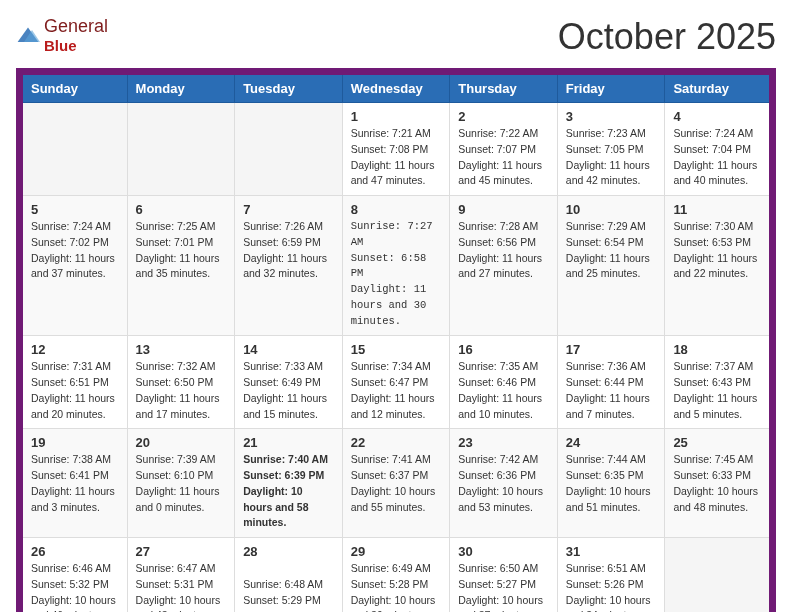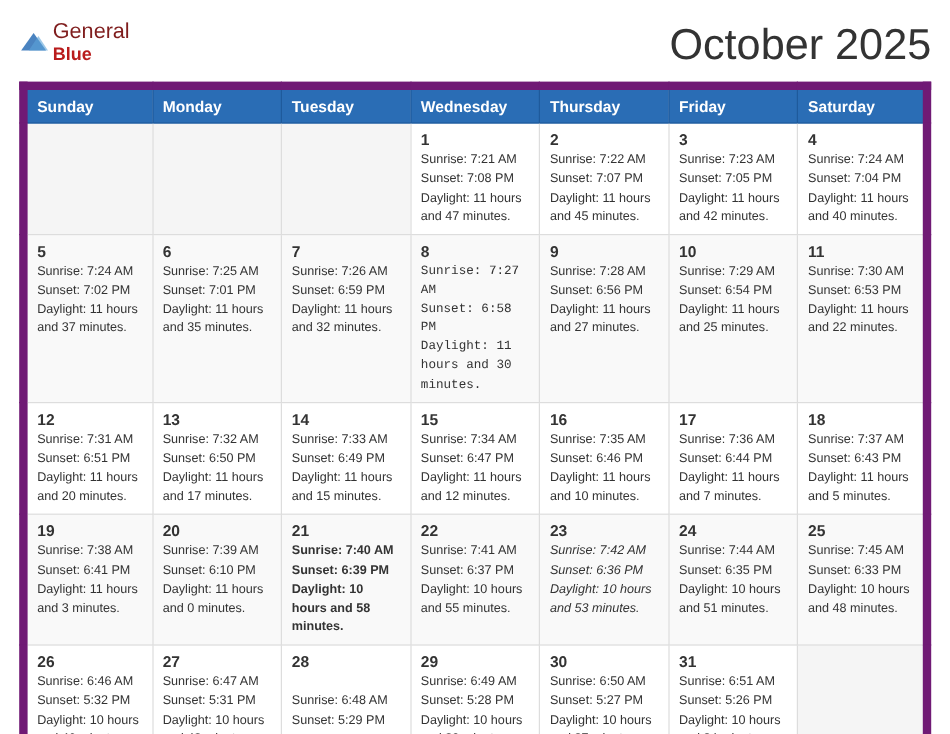--- a/index.html
+++ b/index.html
@@ -236,21 +236,21 @@
 Daylight: 10 hours and 58 minutes.</div>
         </td>
         <td>
           <span class="day-number">22</span>
           <div class="day-info" style="white-space: pre-line;">Sunrise: 7:41 AM
 Sunset: 6:37 PM
 Daylight: 10 hours and 55 minutes.</div>
         </td>
         <td>
           <span class="day-number">23</span>
-          <div class="day-info" style="white-space: pre-line; font-style: italic;">Sunrise: 7:42 AM
+          <div class="day-info" style="white-space: pre-line;">Sunrise: 7:42 AM
 Sunset: 6:36 PM
 Daylight: 10 hours and 53 minutes.</div>
         </td>
         <td>
           <span class="day-number">24</span>
           <div class="day-info" style="white-space: pre-line;">Sunrise: 7:44 AM
 Sunset: 6:35 PM
 Daylight: 10 hours and 51 minutes.</div>
         </td>
         <td>

